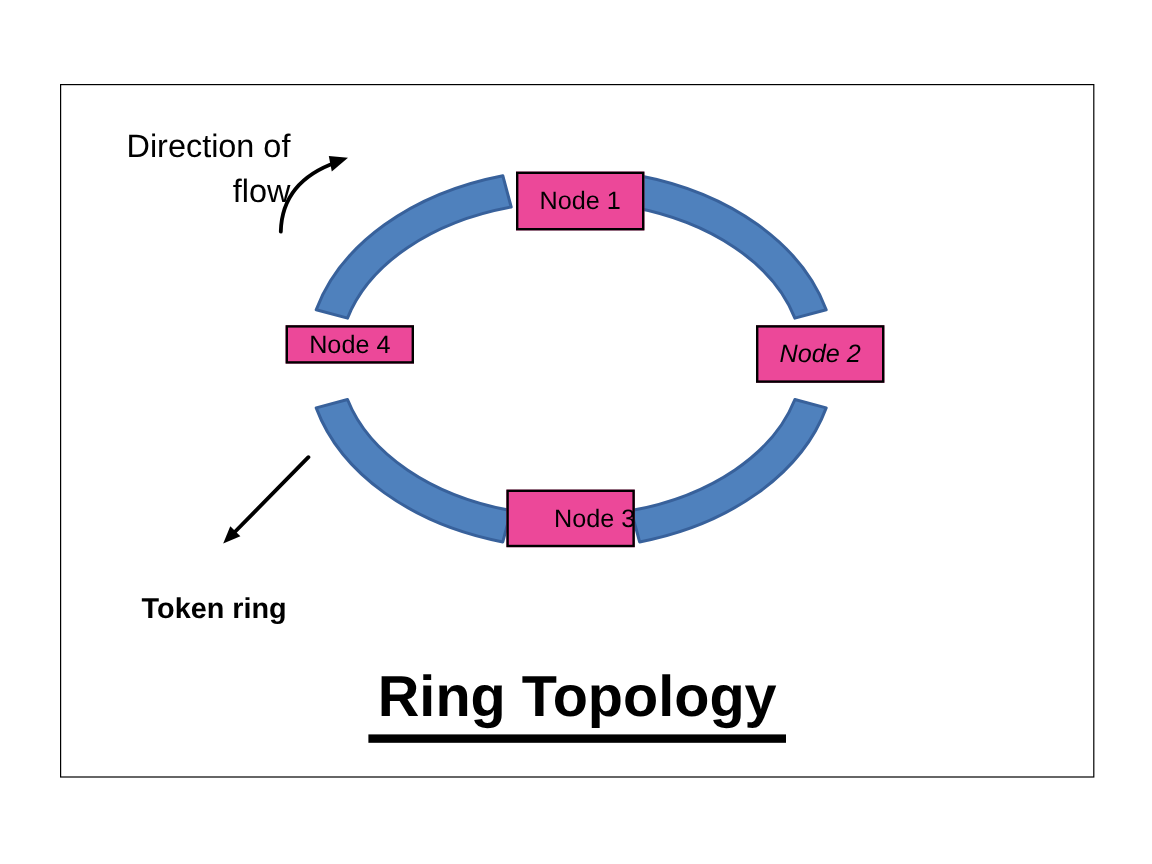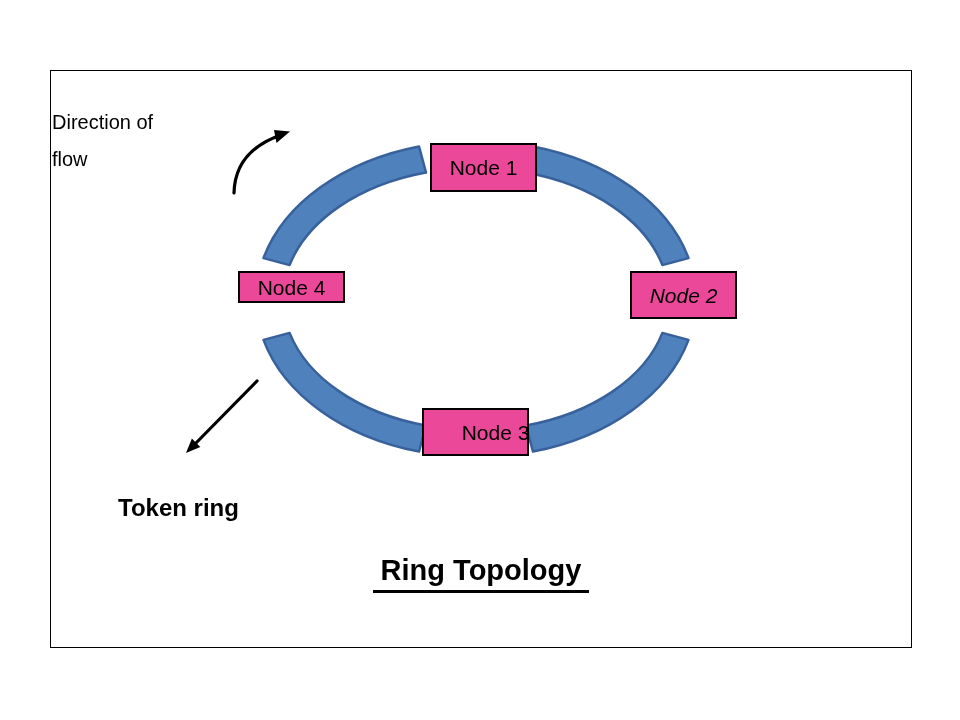--- a/index.html
+++ b/index.html
@@ -35,43 +35,43 @@
     white-space: nowrap;
   }
   .node-1 { left: 430px; top: 143px; width: 107px; height: 49px; }
   .node-2 { left: 630px; top: 271px; width: 107px; height: 48px; font-style: italic; }
   .node-3 { left: 422px; top: 408px; width: 107px; height: 48px; padding-left: 40px; }
   .node-4 { left: 238px; top: 271px; width: 107px; height: 32px; }
   .direction-label {
     position: absolute;
     left: 52px; top: 104px;
     width: 190px;
-    text-align: left;
-    font-size: 20px;
+    text-align: right;
+    font-size: 27px;
     line-height: 37px;
   }
   .token-label {
     position: absolute;
     left: 118px; top: 492px;
     font-size: 24px;
     line-height: 32px;
     font-weight: bold;
   }
   .title-wrap {
     position: absolute;
     left: 50px; top: 554px;
     width: 862px;
     text-align: center;
   }
   .title-text {
     display: inline-block;
-    font-size: 29px;
+    font-size: 48px;
     font-weight: bold;
     letter-spacing: 0px;
-    border-bottom: 3px solid #000000;
+    border-bottom: 7px solid #000000;
     padding: 0 8px 3px 8px;
   }
 </style>
 </head>
 <body>
 
 <div class="stage">
 
   <div class="frame"></div>
 

